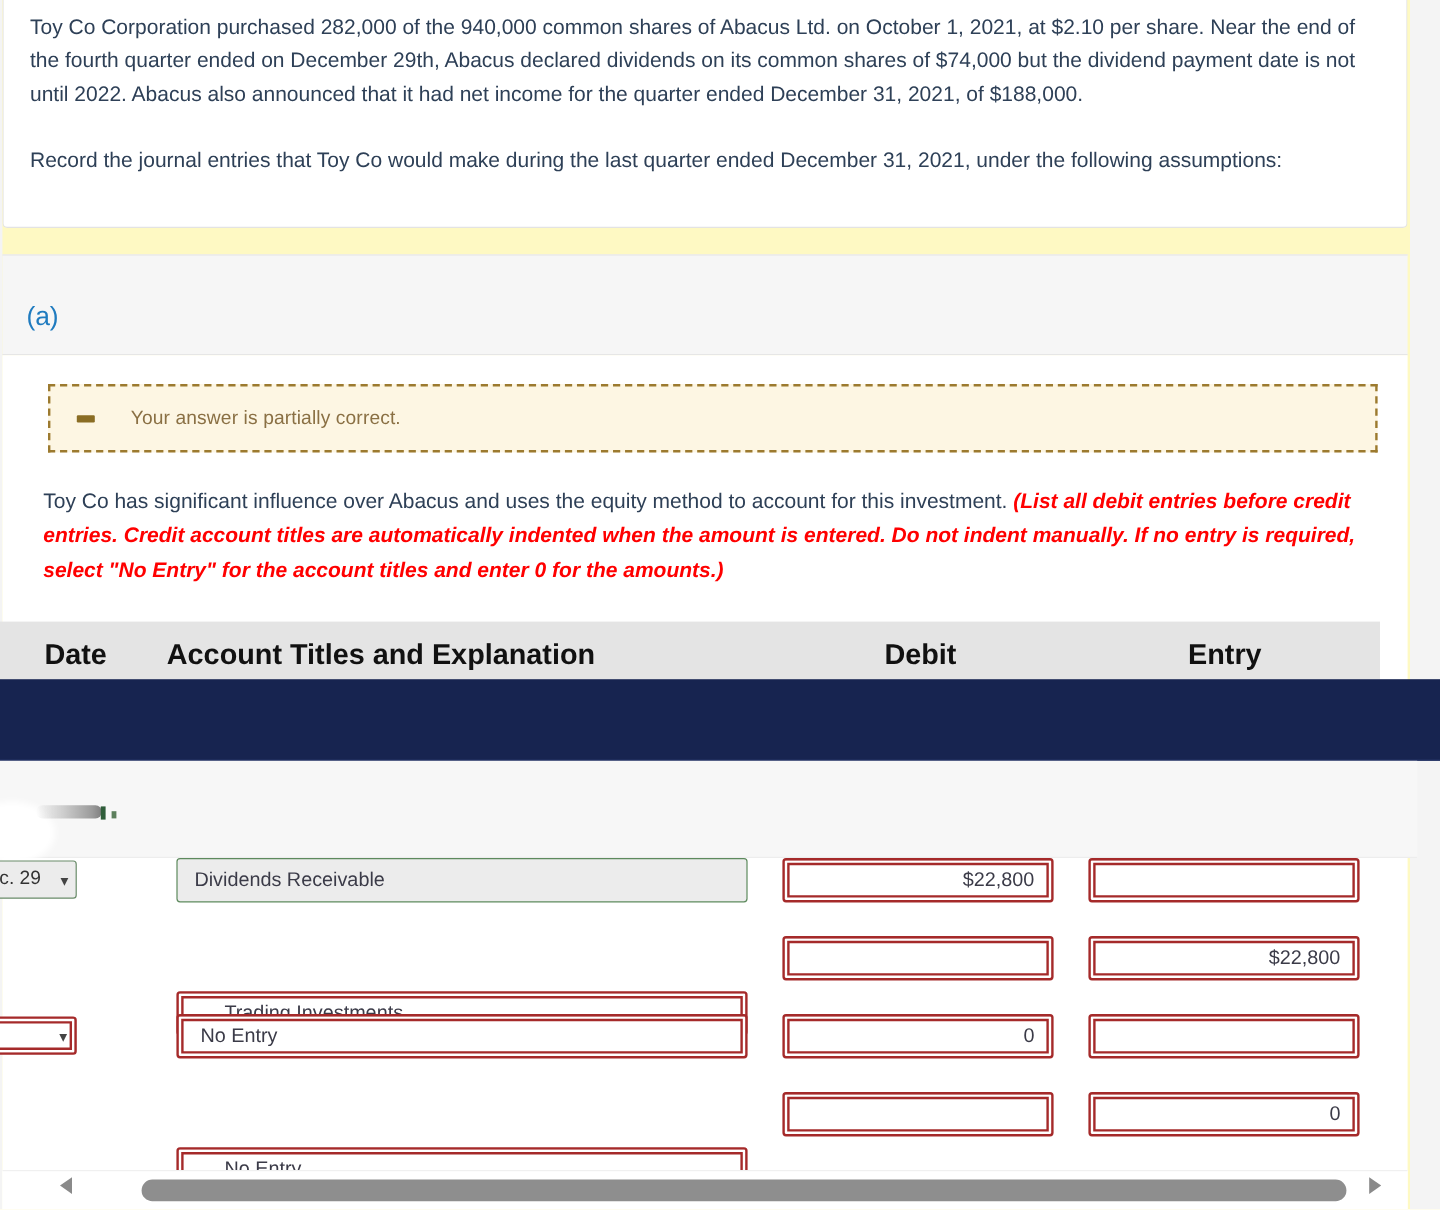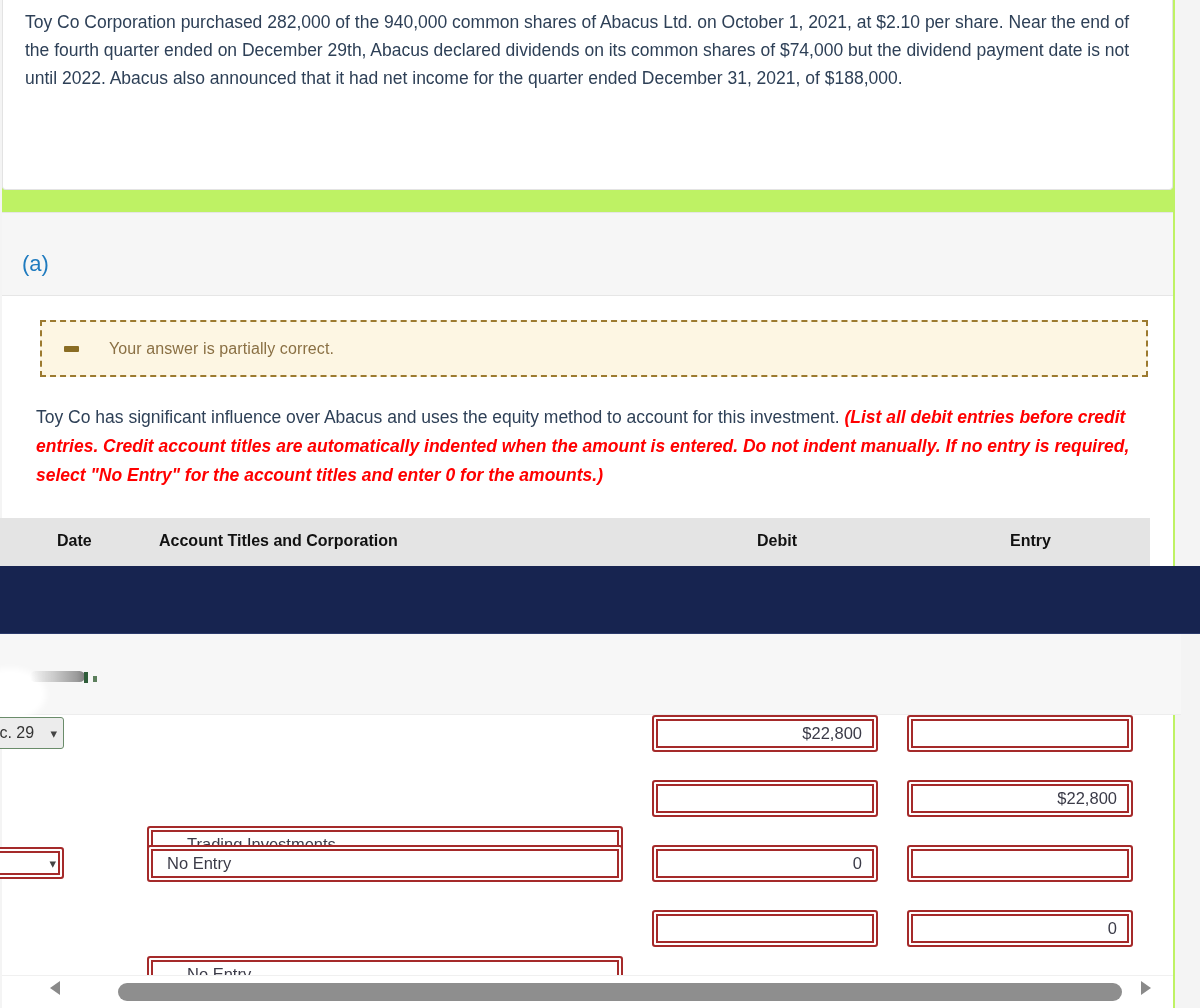--- a/index.html
+++ b/index.html
@@ -6,21 +6,21 @@
   html, body {
     margin: 0; padding: 0;
     width: 1200px; height: 1008px;
     background: #ffffff;
     font-family: "Liberation Sans", sans-serif;
     overflow: hidden;
   }
   #page {
     position: relative;
     width: 1200px; height: 1008px;
-    background: #bef264;
+    background: #fef9c3;
     overflow: hidden;
   }
   
   .prompt-card {
     position: absolute;
     left: 2px; top: 0px;
     width: 1171px; height: 190px;
     background: #ffffff;
     border: 1px solid #e3e3e3;
     border-top: none;
@@ -102,25 +102,24 @@
   
   .jtable-head {
     position: absolute;
     left: 0px; top: 518px;
     width: 1150px; height: 48px;
     background: #e4e4e4;
   }
   .jtable-head .th {
     position: absolute;
     top: 14px;
-    font-size: 16px;
+    font-size: 24px;
     font-weight: bold;
     color: #111111;
     white-space: nowrap;
-    margin-left: 20px;
   }
   .th-date     { left: 37px; }
   .th-account  { left: 139px; }
   .th-debit    { left: 737px; }
   .th-credit   { left: 990px; }
 
   
   .navy-bar {
     position: absolute;
     left: 0px; top: 566px;
@@ -279,55 +278,59 @@
 <body>
 
 <div id="page">
 
   <div class="left-gutter"></div>
   <div class="right-gutter"></div>
 
   <div class="prompt-card">
     <div class="prompt-body">
       <p>Toy Co Corporation purchased 282,000 of the 940,000 common shares of Abacus Ltd. on October 1, 2021, at $2.10 per share. Near the end of the fourth quarter ended on December 29th, Abacus declared dividends on its common shares of $74,000 but the dividend payment date is not until 2022. Abacus also announced that it had net income for the quarter ended December 31, 2021, of $188,000.</p>
+      <p>Record the journal entries that Toy Co would make during the last quarter ended December 31, 2021, under the following assumptions:</p>
     </div>
   </div>
 
   <div class="part-header">
     <div class="part-label">(a)</div>
   </div>
 
   <div class="body-card"></div>
 
   <div class="alert">
     <span class="alert-icon"></span>
     <span class="alert-text">Your answer is partially correct.</span>
   </div>
 
   <div class="instruction"><span>Toy Co has significant influence over Abacus and uses the equity method to account for this investment. </span><span class="hint">(List all debit entries before credit entries. Credit account titles are automatically indented when the amount is entered. Do not indent manually. If no entry is required, select "No Entry" for the account titles and enter 0 for the amounts.)</span></div>
 
   <div class="jtable-head">
     <div class="th th-date">Date</div>
-    <div class="th th-account">Account Titles and Corporation</div>
+    <div class="th th-account">Account Titles and Explanation</div>
     <div class="th th-debit">Debit</div>
     <div class="th th-credit">Entry</div>
   </div>
 
   <div class="navy-bar"></div>
   <div class="overlay-band"></div>
   <div class="smudge-blob"></div>
   <div class="smudge"></div>
   <div class="smudge2"></div>
   <div class="smudge3"></div>
 
   <div class="jrow row1">
     <div class="date-select">
       <span>Dec. 29</span>
       <span class="caret">▾</span>
     </div>
+    <div class="acct-input">
+      <span>Dividends Receivable</span>
+    </div>
     <div class="amt-input amt-debit">
       <span>$22,800</span>
     </div>
     <div class="amt-input amt-credit">
       <span></span>
     </div>
   </div>
 
   <div class="jrow row2">
     <div class="acct-input err indent">

